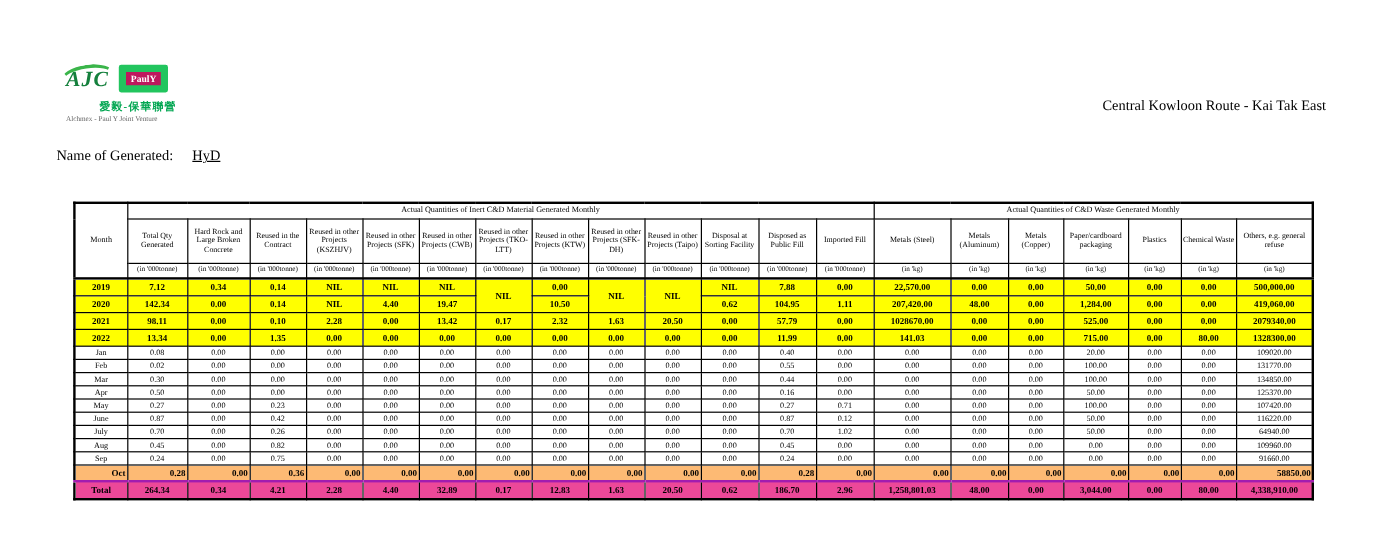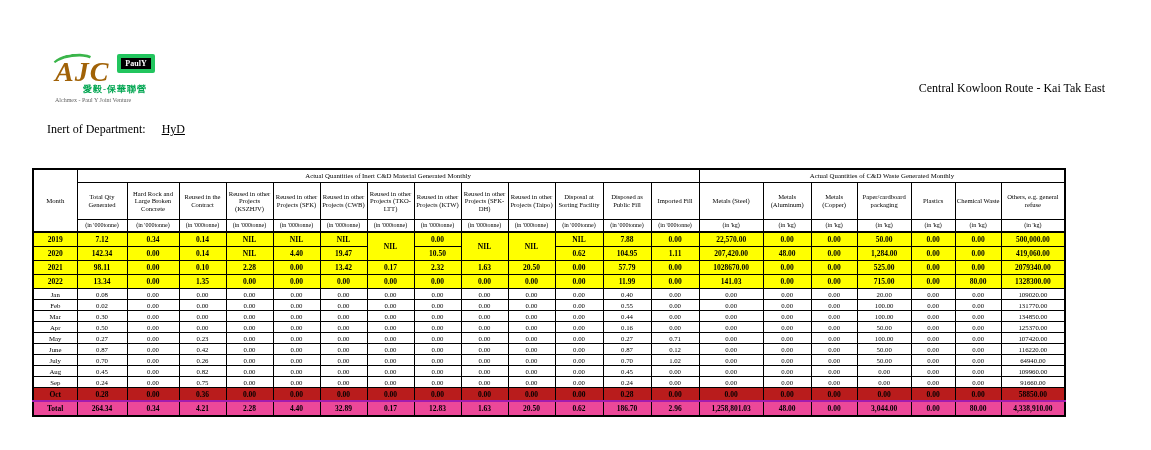--- a/index.html
+++ b/index.html
@@ -2,52 +2,52 @@
 <html><head>
 <meta charset="utf-8">
 <style>
   html,body{margin:0;padding:0;background:#ffffff;}
   body{width:1151px;height:450px;font-family:"Liberation Serif",serif;color:#000;}
   .page{position:relative;width:1151px;height:450px;background:#fff;overflow:hidden;}
 
   
   .logo{position:absolute;left:55px;top:56px;width:120px;}
   .logo-row{position:relative;height:26px;}
-  .ajc{font-weight:bold;font-style:italic;font-size:28px;color:#a16207;letter-spacing:1px;position:relative;display:inline-block;}
+  .ajc{font-weight:bold;font-style:italic;font-size:18px;color:#15803d;letter-spacing:1px;position:relative;display:inline-block;}
   .ajc::before{content:"";position:absolute;left:-4px;top:-2px;width:40px;height:15px;
     border:2px solid transparent;border-top:3px solid #3AB54A;border-radius:50%;transform:rotate(-8deg);}
-  .pauly{display:inline-block;background:#000000;color:#fff;font-weight:bold;font-size:8px;
-    padding:1px 4px;border-radius:2px;vertical-align:top;margin-left:4px;margin-top:-2px;border:4px solid #22c55e;}
+  .pauly{display:inline-block;background:#be185d;color:#fff;font-weight:bold;font-size:8px;
+    padding:1px 4px;border-radius:2px;vertical-align:top;margin-left:4px;margin-top:-2px;border:6px solid #22c55e;}
   .logo-cn{font-size:9px;color:#00A651;font-weight:bold;letter-spacing:1px;margin-top:1px;white-space:nowrap;padding-left:28px;}
   .logo-en{font-size:6px;color:#666;margin-top:1px;white-space:nowrap;}
 
   
   .contract{position:absolute;right:46px;top:80px;text-align:right;font-size:12px;line-height:1.45;}
 
   
   .dept{position:absolute;left:47px;top:122px;font-size:12px;}
   .dept-value{text-decoration:underline;margin-left:16px;}
 
   
   .title{position:absolute;left:0;right:0;top:146px;text-align:center;font-weight:bold;font-size:13px;}
 
   
-  .table-wrap{position:absolute;left:32px;top:168px;width:836px;}
+  .table-wrap{position:absolute;left:61px;top:168px;width:836px;}
   table{border-collapse:collapse;table-layout:fixed;width:100%;border:2px solid #000;}
   th,td{border:1px solid #000;text-align:center;vertical-align:middle;overflow:hidden;padding:0 1px;}
   thead th{font-weight:normal;font-size:6.6px;line-height:1.15;}
   tr.group-row th{height:12px;font-size:6.8px;}
   tr.colhead-row th{height:36px;}
   tr.unit-row th{height:11px;font-size:6px;}
   th.month-head{font-size:7.5px;}
   thead{border-bottom:2px solid #000;}
   tbody td{font-size:7.5px;height:12px;white-space:nowrap;}
   tr.year td{background:#FFFF00;font-weight:bold;height:13px;}
   tr.total td{background:#ec4899;font-weight:bold;height:13px;border-top:2px solid #a21caf;margin-top:25px;}
-  tr.current td{background:#b91c1c;font-weight:bold;height:12px;}
+  tr.current td{background:#fdba74;font-weight:bold;height:12px;text-align:right;}
   tr.month td{font-size:6.8px;height:10px;}
 </style>
 </head>
 <body>
 
 <div class="page">
 
   <div class="logo">
     <div class="logo-row">
       <span class="ajc">AJC</span>
@@ -55,21 +55,21 @@
     </div>
     <div class="logo-cn">愛毅-保華聯營</div>
     <div class="logo-en">Alchmex - Paul Y Joint Venture</div>
   </div>
 
   <div class="contract">
     <div>Central Kowloon Route - Kai Tak East</div>
   </div>
 
   <div class="dept">
-    <span>Inert of Department:</span><span class="dept-value">HyD</span>
+    <span>Name of Generated:</span><span class="dept-value">HyD</span>
   </div>
 
 
   <div class="table-wrap" id="tableMount">
       <table>
         <colgroup>
           <col style="width: 44px;">
           <col style="width: 50px;">
           <col style="width: 52px;">
           <col style="width: 47px;">

